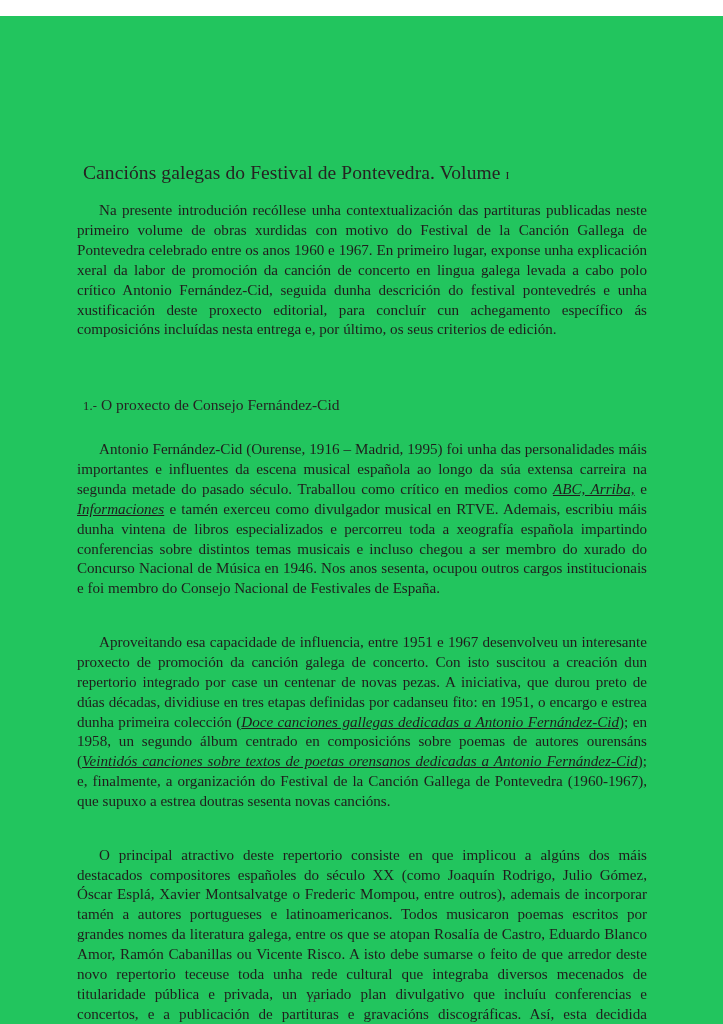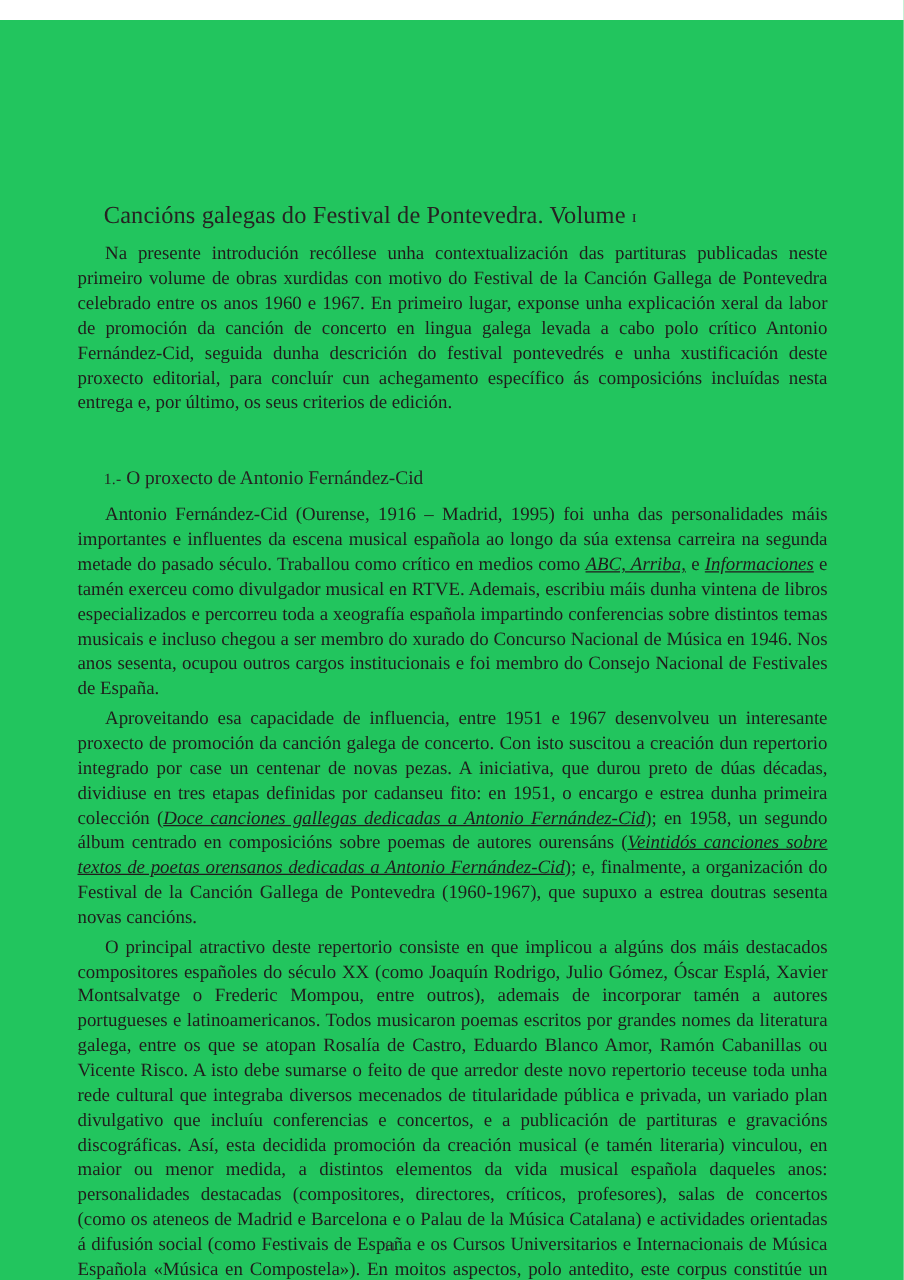--- a/index.html
+++ b/index.html
@@ -55,21 +55,21 @@
   }
   h2.section-title .sec-num {
     font-size: 12.5px;
     letter-spacing: 0.2px;
   }
   p.body-par {
     font-size: 15.1px;
     line-height: 19.85px;
     text-align: justify;
     text-justify: inter-word;
-    margin: 1px;
+    margin: 16px;
     text-indent: 22px;
     color: #201d1c;
     hyphens: none;
   }
   .gap-after-intro { height: 39px; }
   .gap-after-heading { height: 9px; }
   .gap-between-par { height: 2px; }
   em { font-style: italic; text-decoration: underline; }
   .folio {
     position: absolute;
@@ -89,21 +89,21 @@
 <div class="page">
 
   <div class="content">
 
     <h1 class="doc-title"><span>Cancións galegas do Festival de Pontevedra. Volume</span> <span class="vol-num">ɪ</span></h1>
 
     <p class="body-par">Na presente introdución recóllese unha contextualización das partituras publicadas neste primeiro volume de obras xurdidas con motivo do Festival de la Canción Gallega de Pontevedra celebrado entre os anos 1960 e 1967. En primeiro lugar, exponse unha explicación xeral da labor de promoción da canción de concerto en lingua galega levada a cabo polo crítico Antonio Fernández-Cid, seguida dunha descrición do festival pontevedrés e unha xustificación deste proxecto editorial, para concluír cun achegamento específico ás composicións incluídas nesta entrega e, por último, os seus criterios de edición.</p>
 
     <div class="gap-after-intro"></div>
 
-    <h2 class="section-title"><span class="sec-num">1</span><span class="sec-num">.-</span> <span>O proxecto de Antonio Fernández-Cid</span></h2>
+    <h2 class="section-title"><span class="sec-num">1</span><span class="sec-num">.-</span> <span>O proxecto de Consejo Fernández-Cid</span></h2>
 
     <div class="gap-after-heading"></div>
 
     <p class="body-par"><span>Antonio Fernández-Cid (Ourense, 1916 – Madrid, 1995) foi unha das personalidades máis importantes e influentes da escena musical española ao longo da súa extensa carreira na segunda metade do pasado século. Traballou como crítico en medios como </span><em>ABC, Arriba,</em><span> e </span><em>Informaciones</em><span> e tamén exerceu como divulgador musical en RTVE. Ademais, escribiu máis dunha vintena de libros especializados e percorreu toda a xeografía española impartindo conferencias sobre distintos temas musicais e incluso chegou a ser membro do xurado do Concurso Nacional de Música en 1946. Nos anos sesenta, ocupou outros cargos institucionais e foi membro do Consejo Nacional de Festivales de España.</span></p>
 
     <div class="gap-between-par"></div>
 
     <p class="body-par"><span>Aproveitando esa capacidade de influencia, entre 1951 e 1967 desenvolveu un interesante proxecto de promoción da canción galega de concerto. Con isto suscitou a creación dun repertorio integrado por case un centenar de novas pezas. A iniciativa, que durou preto de dúas décadas, dividiuse en tres etapas definidas por cadanseu fito: en 1951, o encargo e estrea dunha primeira colección (</span><em>Doce canciones gallegas dedicadas a Antonio Fernández-Cid</em><span>); en 1958, un segundo álbum centrado en composicións sobre poemas de autores ourensáns (</span><em>Veintidós canciones sobre textos de poetas orensanos dedicadas a Antonio Fernández-Cid</em><span>); e, finalmente, a organización do Festival de la Canción Gallega de Pontevedra (1960-1967), que supuxo a estrea doutras sesenta novas cancións.</span></p>
 
     <div class="gap-between-par"></div>

